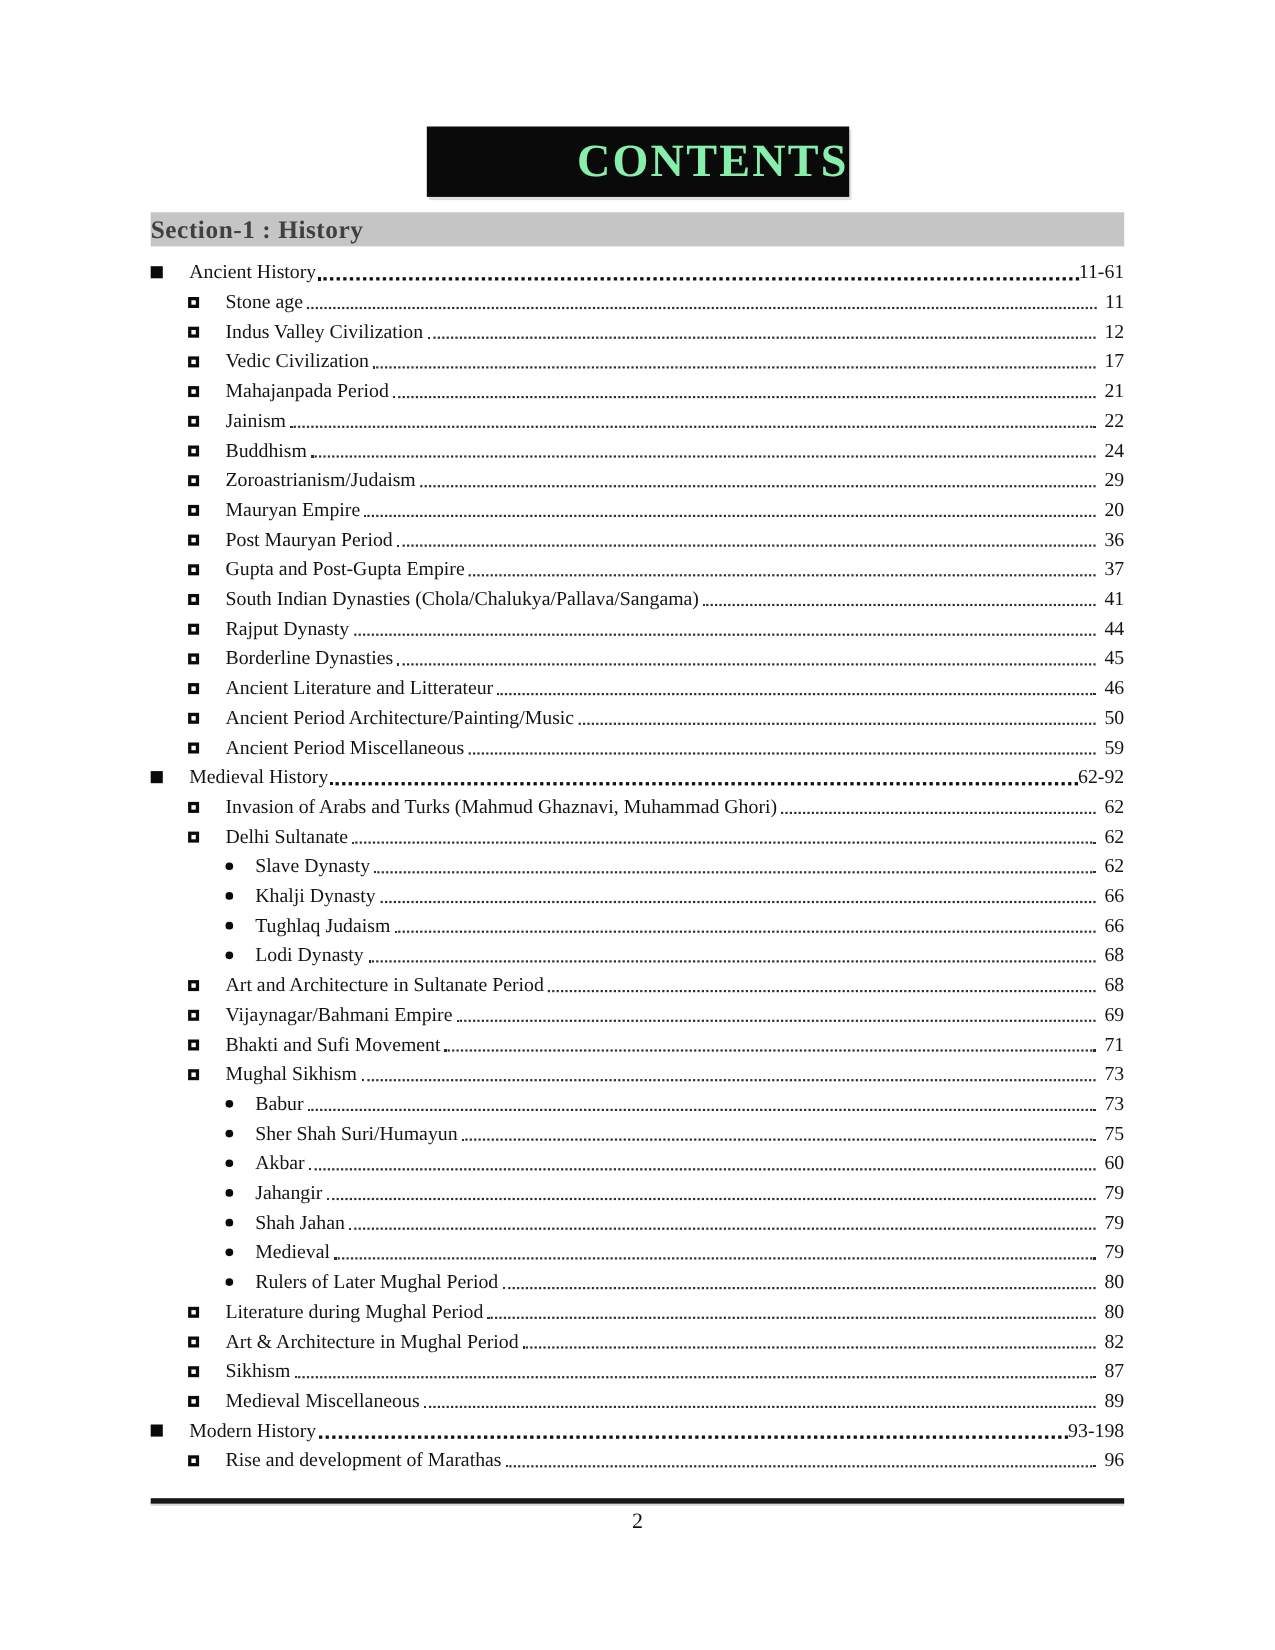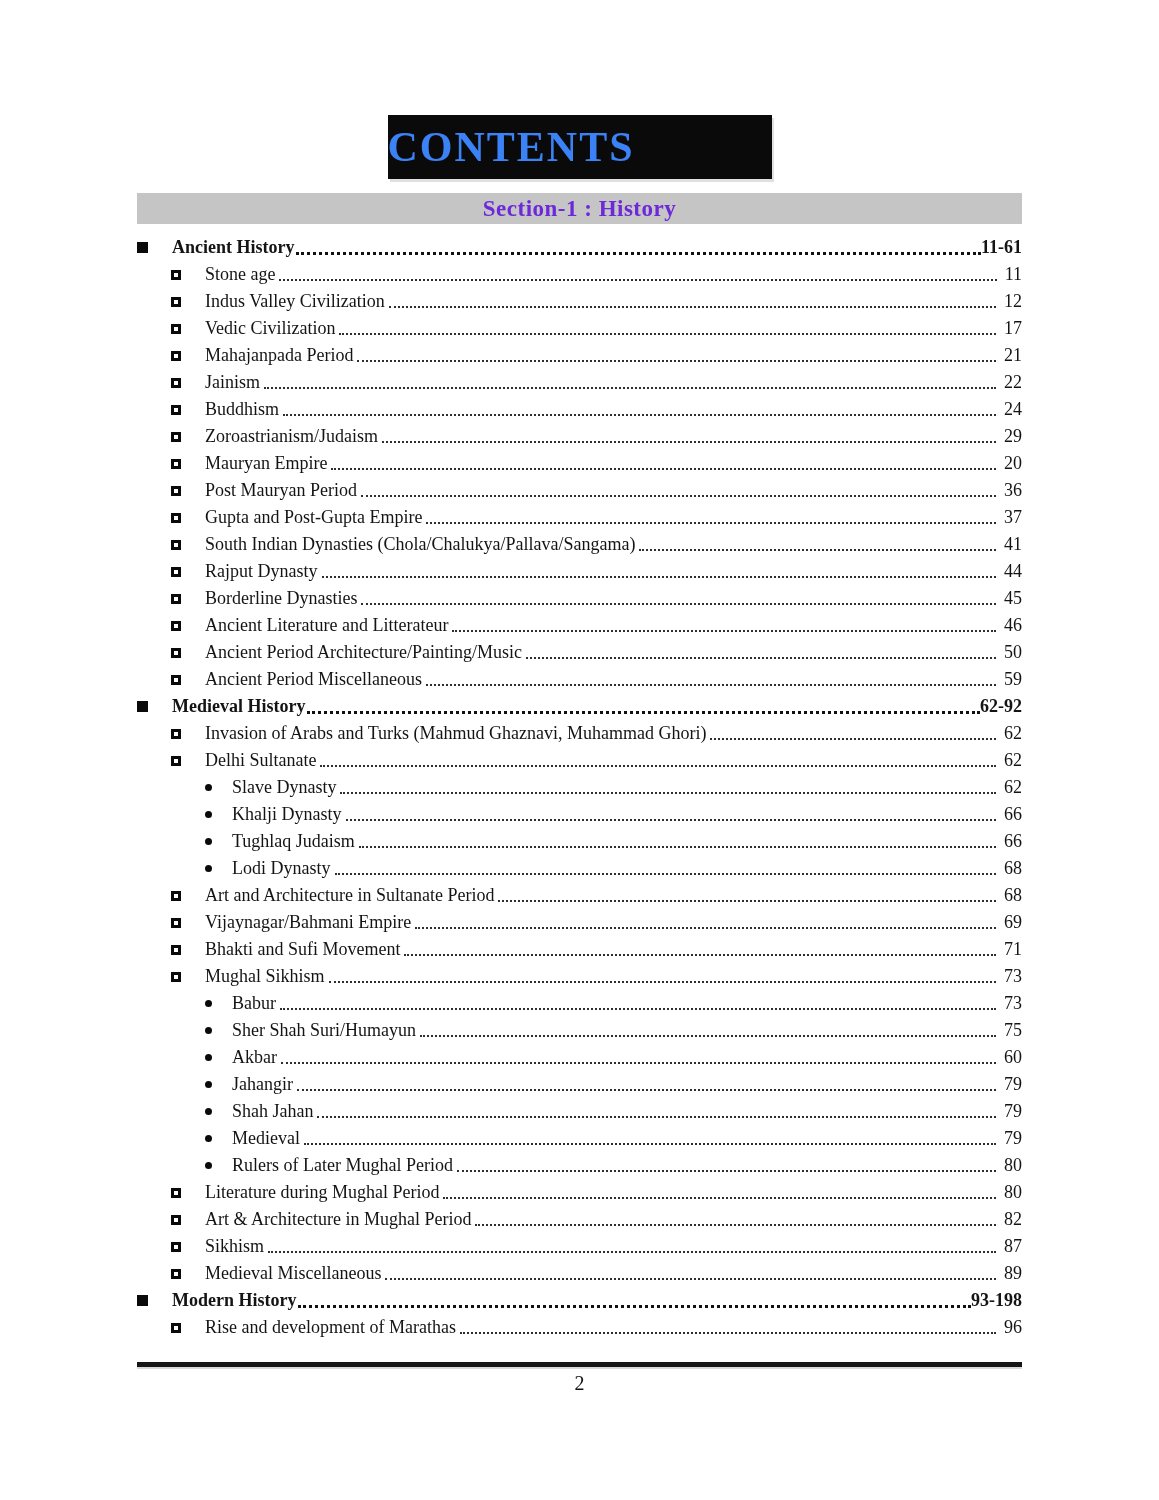--- a/index.html
+++ b/index.html
@@ -17,50 +17,50 @@
   }
   .content {
     width: 885px;
     margin: 0 auto;
   }
   .contents-box {
     width: 384px;
     height: 64px;
     margin: 0 auto;
     background: #0a0a0a;
-    color: #3b82f6;
+    color: #86efac;
     display: flex;
     align-items: center;
-    justify-content: flex-start;
+    justify-content: flex-end;
     font-size: 42px;
     font-weight: 700;
     letter-spacing: 2px;
     box-shadow: 2px 3px 0 rgba(0,0,0,0.12);
   }
   .section-banner {
     margin-top: 14px;
     height: 31px;
     background: #c5c5c5;
     display: flex;
     align-items: center;
-    justify-content: center;
+    justify-content: flex-start;
     font-size: 23px;
     font-weight: 700;
     letter-spacing: 0.5px;
-    color: #6d28d9;
+    color: #404040;
   }
   .toc { margin-top: 10px; }
   .toc-row {
     display: flex;
     align-items: center;
     height: 27px;
     font-size: 18px;
     white-space: nowrap;
   }
-  .toc-row.level-1 { font-weight: 700; padding-left: 0; }
+  .toc-row.level-1 { font-weight: 400; padding-left: 0; }
   .toc-row.level-2 { padding-left: 34px; }
   .toc-row.level-3 { padding-left: 68px; }
   .bullet-box {
     display: flex;
     align-items: center;
     flex-shrink: 0;
   }
   .level-1 .bullet-box { width: 35px; }
   .level-2 .bullet-box { width: 34px; }
   .level-3 .bullet-box { width: 27px; }

